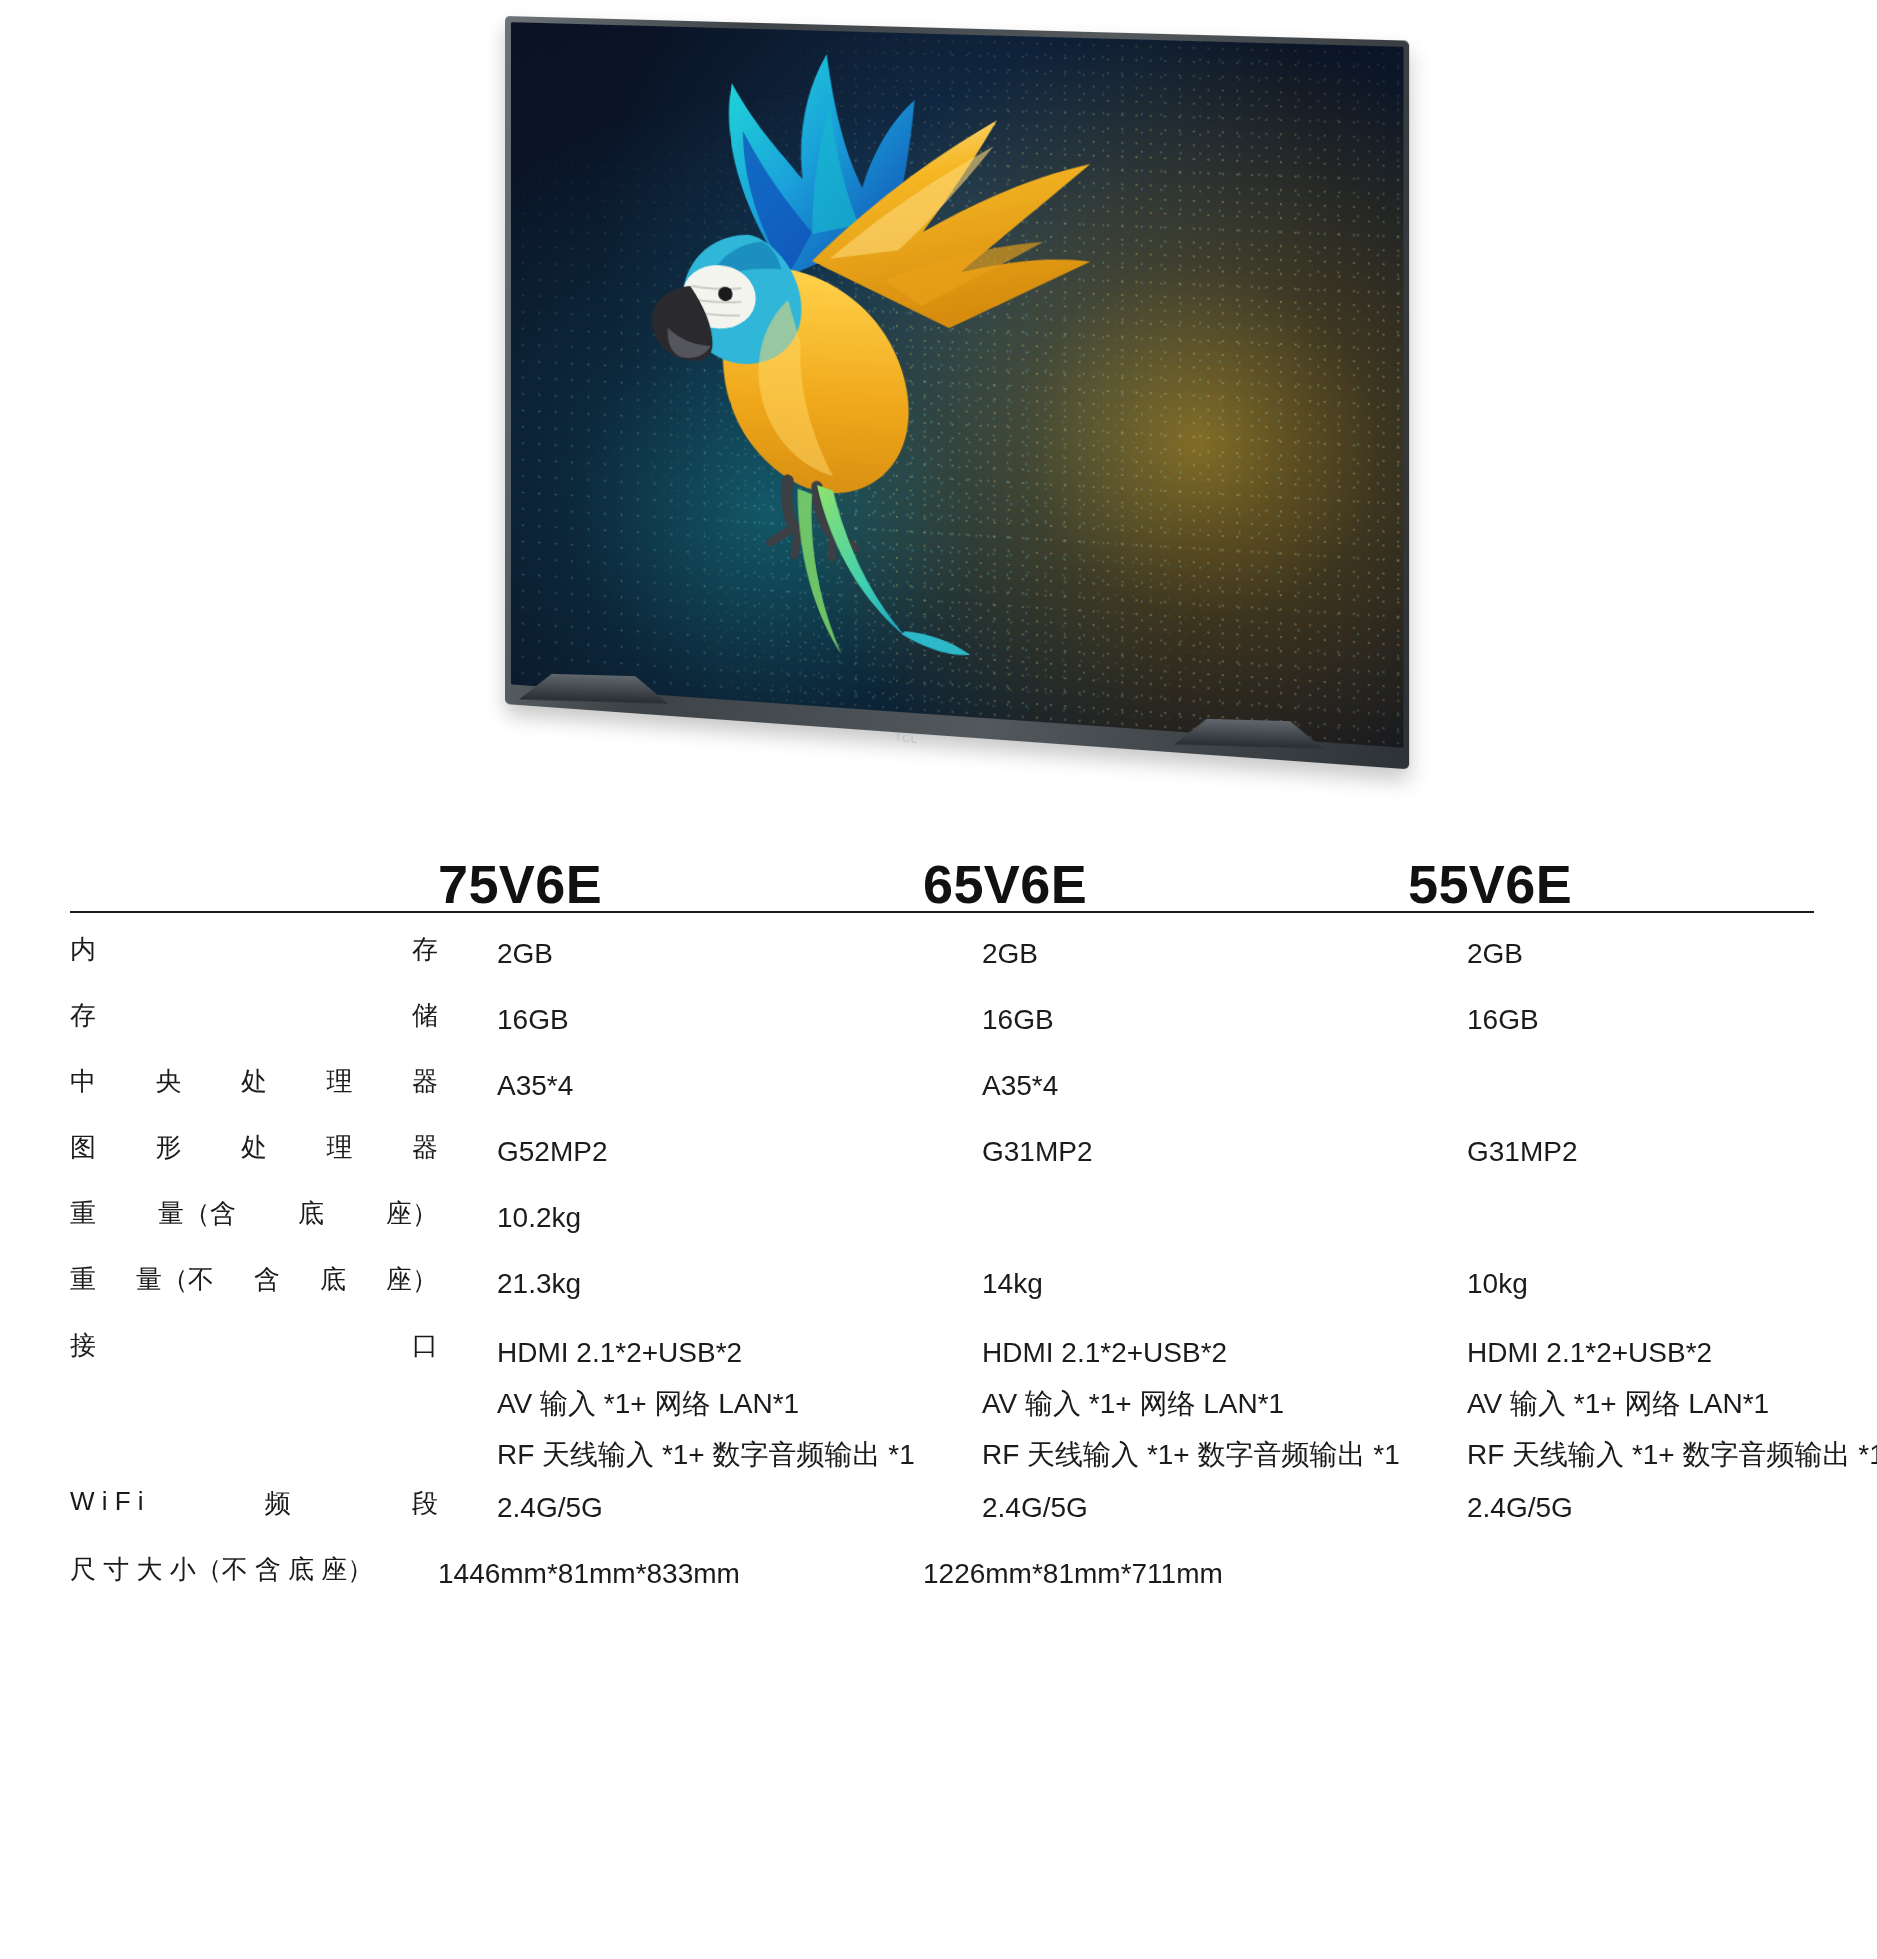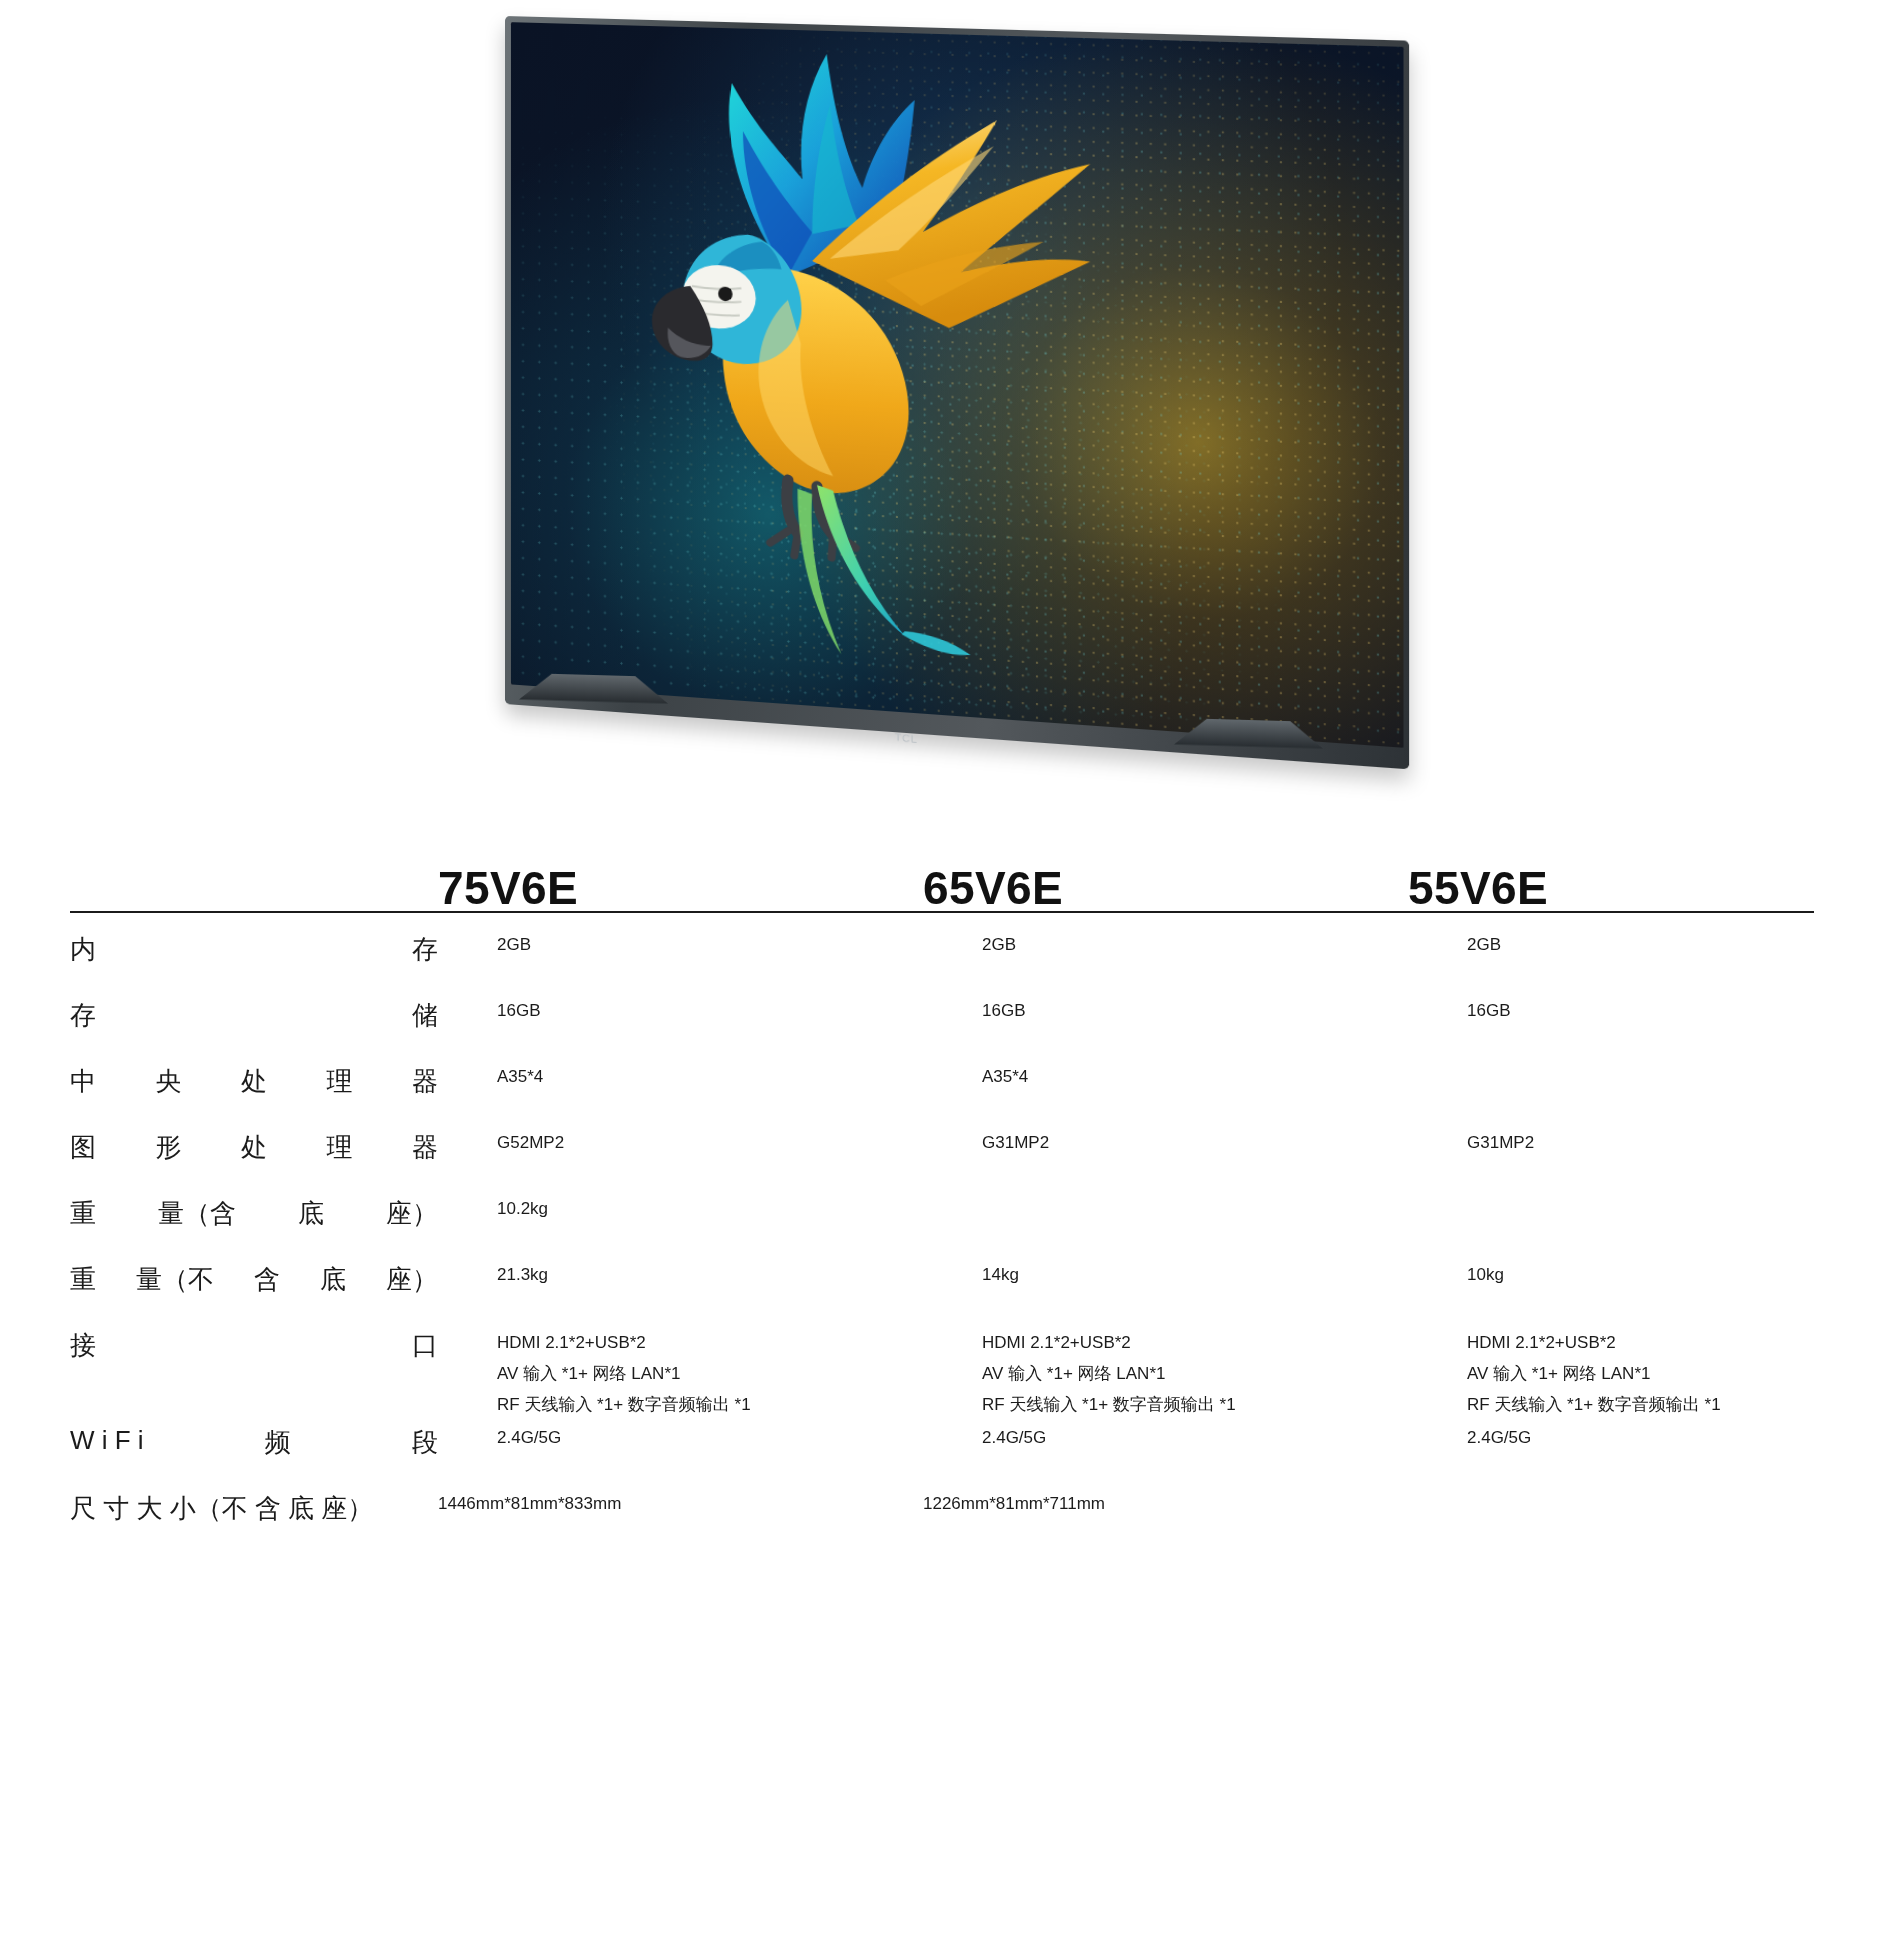--- a/index.html
+++ b/index.html
@@ -155,21 +155,21 @@
     height: 2.3px;
     background: #1b1b1b;
     width: 1744px;
     margin-bottom: 14px;
   }
   .col-label { width: 368px; flex: 0 0 368px; }
   .col-v { width: 485px; flex: 0 0 485px; }
   .col-v.last { width: 438px; flex: 0 0 438px; margin-top: 16px; }
 
   .model-name {
-    font-size: 46px;
+    font-size: 54px;
     font-weight: bold;
     letter-spacing: 0.4px;
     color: #111;
     line-height: 1;
   }
 
   .row {
     display: flex;
     align-items: flex-start;
     min-height: 66px;
@@ -187,21 +187,21 @@
     display: flex;
     justify-content: space-between;
     width: 309px;
     flex: 0 0 368px;
     padding-right: 59px;
   }
   .row-label.justify span { display: inline-block; }
   .cell {
     width: 485px;
     flex: 0 0 485px;
-    font-size: 17px;
+    font-size: 28px;
     color: #1b1b1b;
     padding-top: 4.7px;
     line-height: 1.55;
   }
   .cell.last { width: 438px; flex: 0 0 438px; }
   .cell.multi { line-height: 1.82; }
   .cell-line { white-space: nowrap; }
 </style>
 </head>
 <body>

